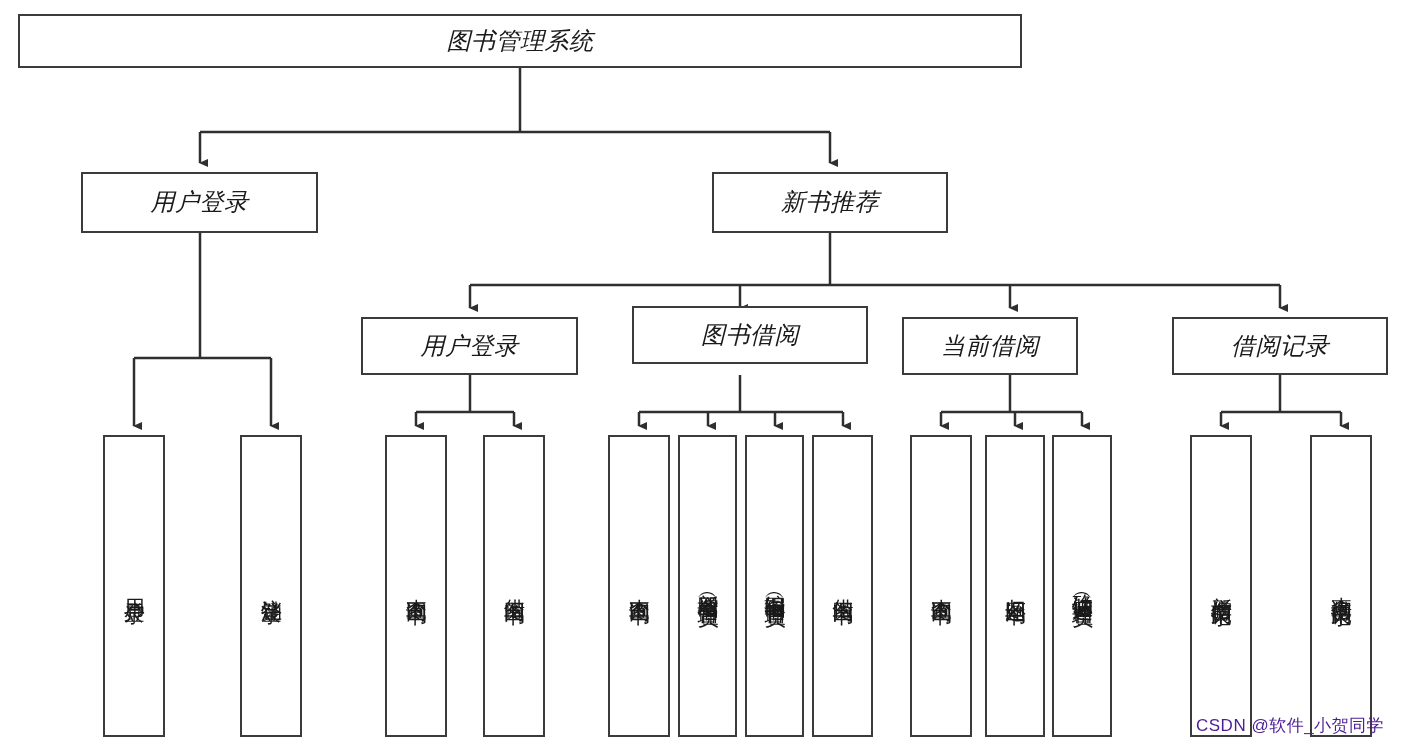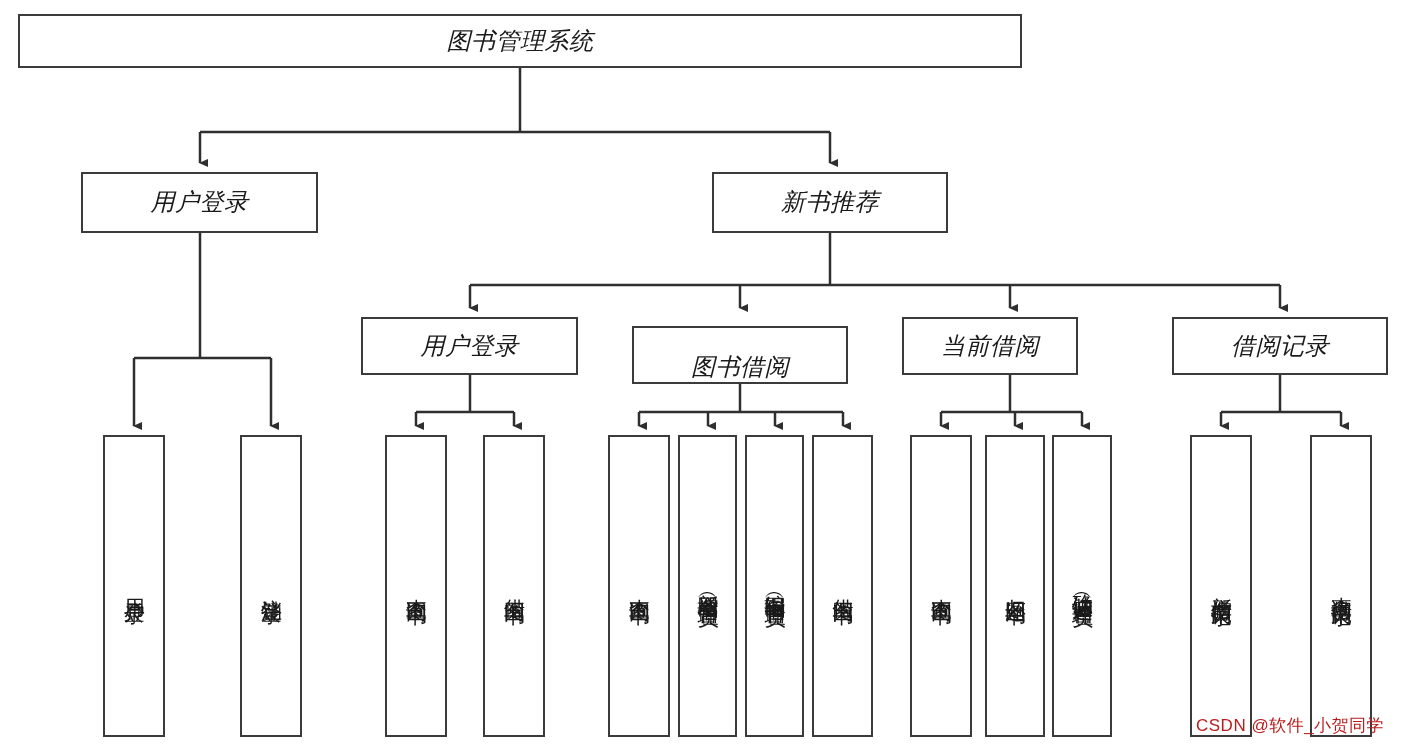--- a/index.html
+++ b/index.html
@@ -50,21 +50,21 @@
     line-height: 1.28;
     writing-mode: vertical-rl;
     text-orientation: upright;
     letter-spacing: 2px;
     white-space: nowrap;
     text-align: center;
   }
   .watermark {
     position: absolute;
     font-size: 17px;
-    color: #b91c1c;
+    color: #4c1d95;
     white-space: nowrap;
     letter-spacing: 0.5px;
     pointer-events: none;
   }
 </style>
 </head>
 <body>
 
 <div id="diagram-root">
 
@@ -117,21 +117,21 @@
       </div>
       <div class="node-box" style="left: 81px; top: 172px; width: 237px; height: 61px;">
         <span class="node-label-h">用户登录</span>
       </div>
       <div class="node-box" style="left: 712px; top: 172px; width: 236px; height: 61px;">
         <span class="node-label-h">新书推荐</span>
       </div>
       <div class="node-box" style="left: 361px; top: 317px; width: 217px; height: 58px;">
         <span class="node-label-h">用户登录</span>
       </div>
-      <div class="node-box" style="left: 632px; top: 326px; width: 216px; height: 58px; align-items: flex-end;">
+      <div class="node-box" style="left: 632px; top: 306px; width: 236px; height: 58px;">
         <span class="node-label-h">图书借阅</span>
       </div>
       <div class="node-box" style="left: 902px; top: 317px; width: 176px; height: 58px;">
         <span class="node-label-h">当前借阅</span>
       </div>
       <div class="node-box" style="left: 1172px; top: 317px; width: 216px; height: 58px; justify-content: center;">
         <span class="node-label-h">借阅记录</span>
       </div>
       <div class="node-box" style="left: 103px; top: 435px; width: 62px; height: 302px;">
         <span class="node-label-v">用户登录</span>

